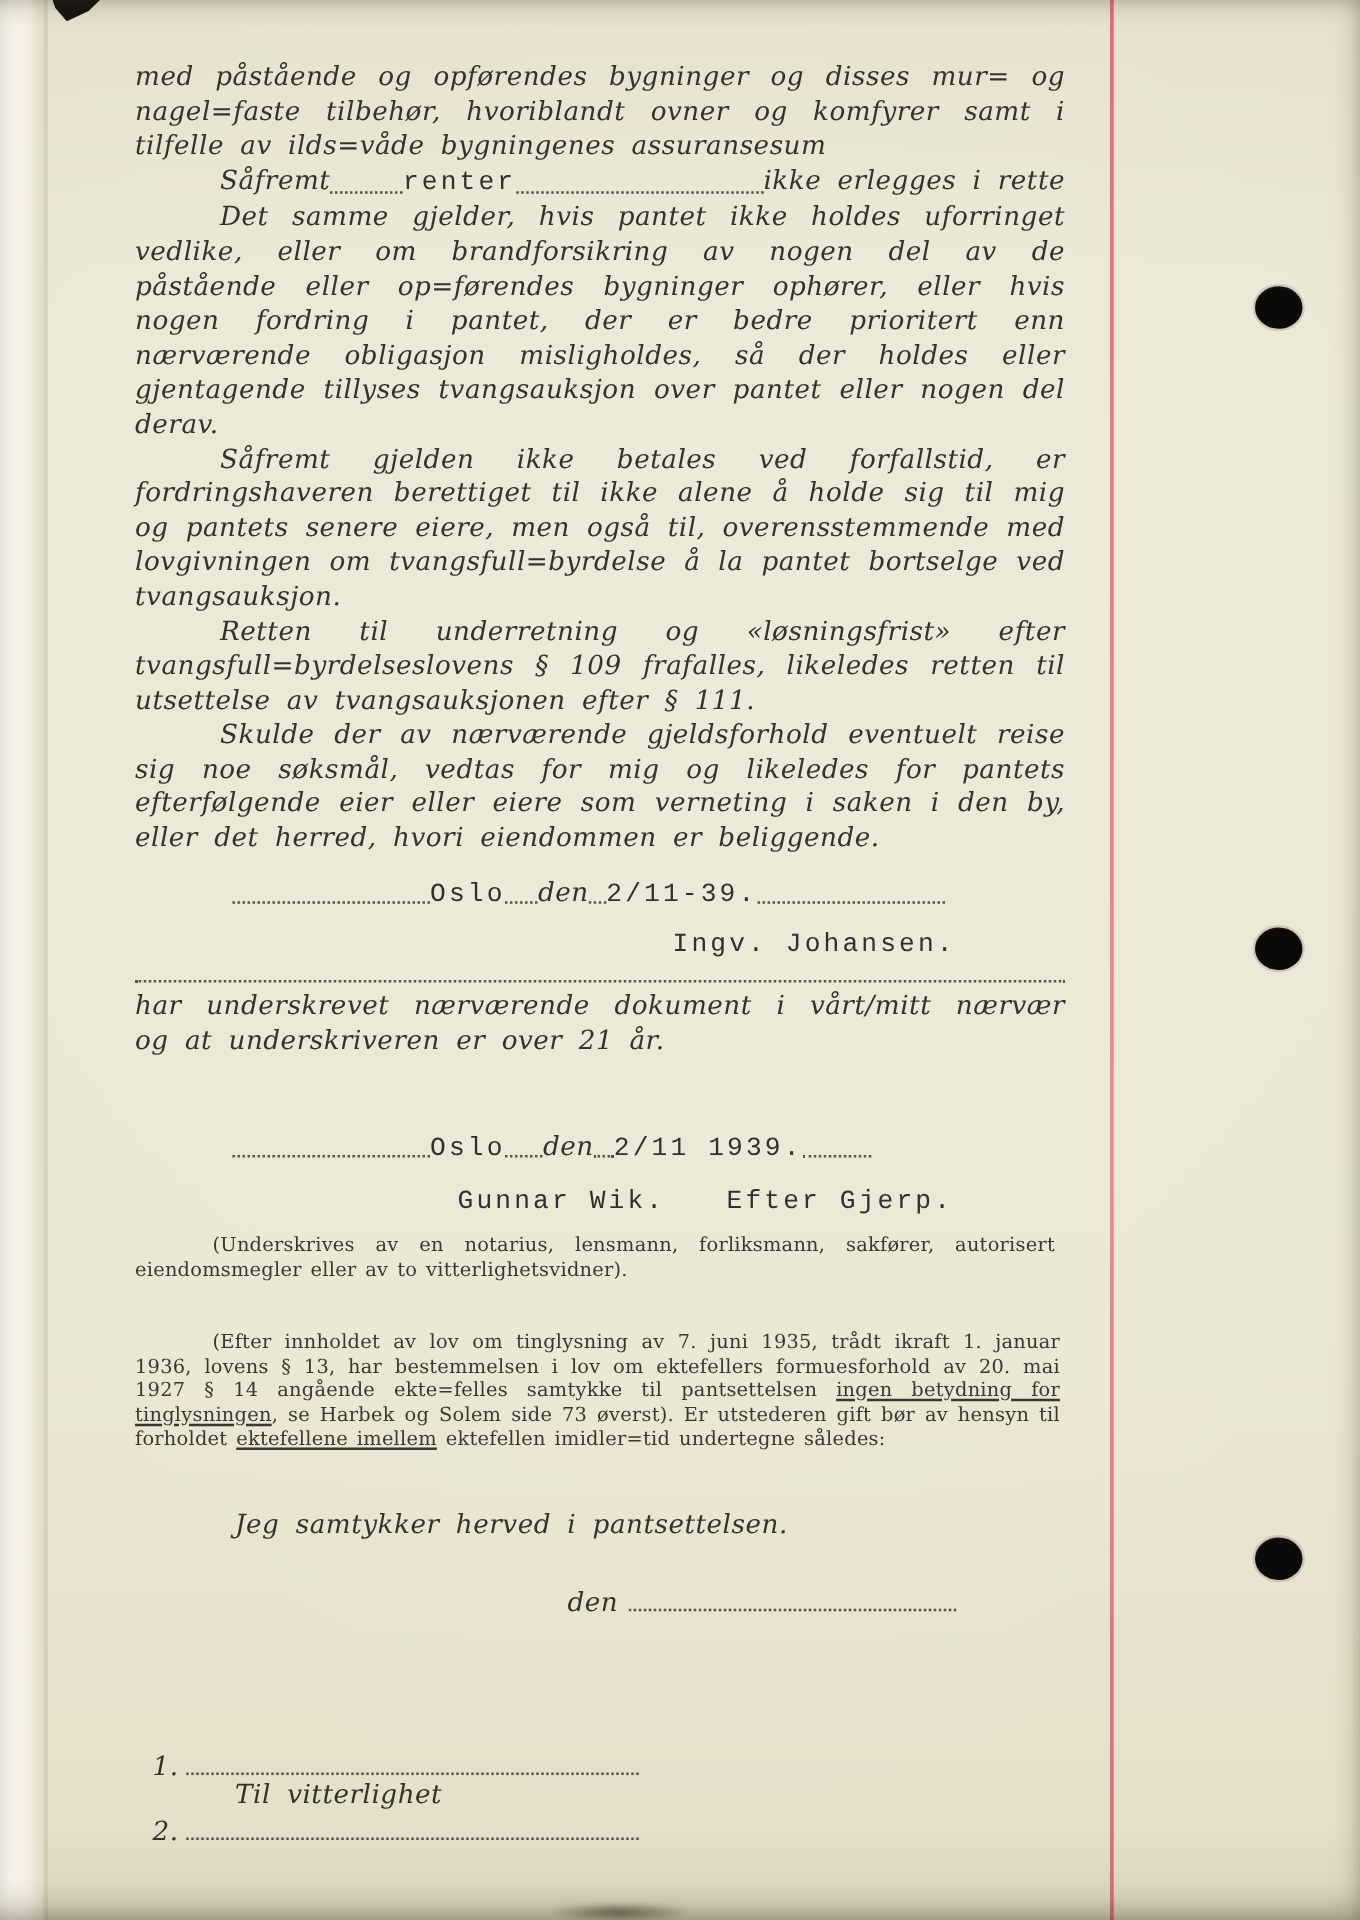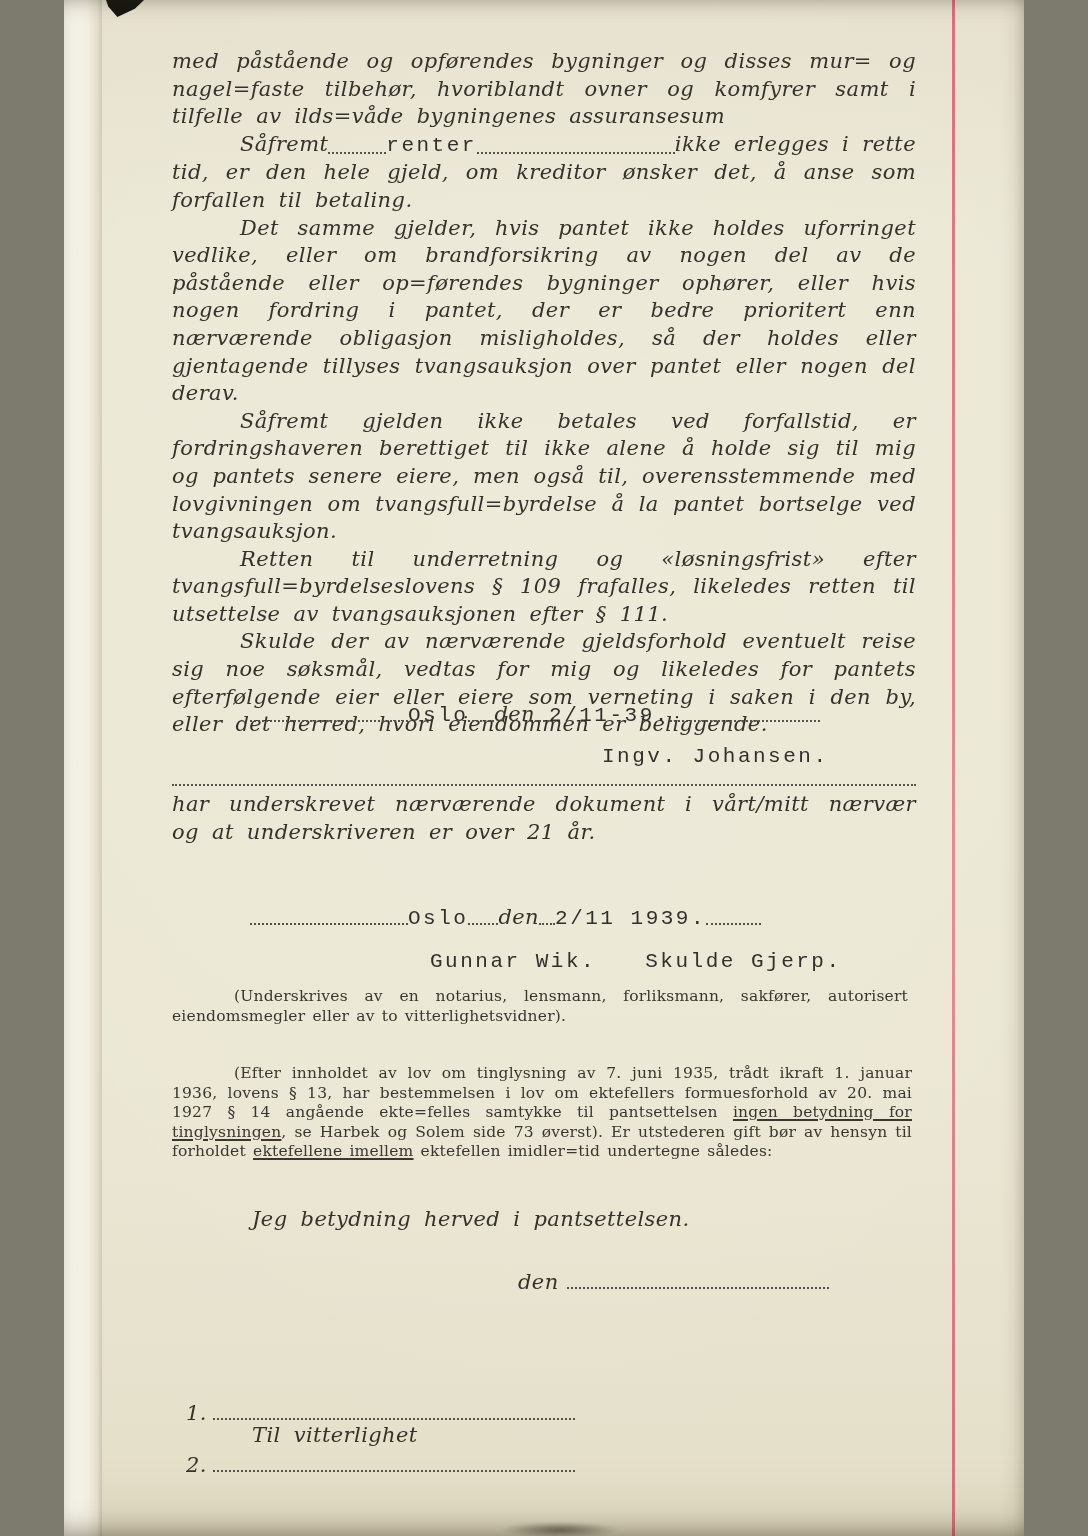--- a/index.html
+++ b/index.html
@@ -1,19 +1,19 @@
 <!DOCTYPE html>
 <html lang="no"><head>
 <meta charset="utf-8">
 <style>
   * { margin:0; padding:0; box-sizing:border-box; }
   html, body { background:#7d7a6e; }
   .scan {
     position:relative;
-    width:960px; height:1536px;
+    width:1088px; height:1536px;
     margin:0 auto;
     overflow:hidden;
     background:
       radial-gradient(ellipse 120% 95% at 50% 42%, rgba(255,255,255,0.10), rgba(0,0,0,0) 60%),
       linear-gradient(180deg, #e6e1ce 0%, #ece8d6 15%, #ebe7d4 70%, #e5e0ca 95%, #d9d3bb 100%);
     font-family:"DejaVu Serif", serif;
   }
   .vignette {
     position:absolute; inset:0; pointer-events:none; z-index:9;
     box-shadow:
@@ -100,21 +100,20 @@
 
     <div class="block" style="top:48px">
       <p class="body-text">med påstående og opførendes bygninger og disses mur= og nagel=faste tilbehør, hvoriblandt ovner og komfyrer samt i tilfelle av ilds=våde bygningenes assuransesum</p>
       <div class="body-text fline">
         <span class="lead-indent">Såfremt</span>
         <span class="dfill" style="width:58px"></span>
         <span class="tw">renter</span>
         <span class="dfill grow"></span>
         <span class="nowrap">ikke erlegges i rette</span>
       </div>
-      <p class="body-text">tid, er den hele gjeld, om kreditor ønsker det, å anse som forfallen til betaling.</p>
       <p class="body-text indent">Det samme gjelder, hvis pantet ikke holdes uforringet vedlike, eller om brandforsikring av nogen del av de påstående eller op=førendes bygninger ophører, eller hvis nogen fordring i pantet, der er bedre prioritert enn nærværende obligasjon misligholdes, så der holdes eller gjentagende tillyses tvangsauksjon over pantet eller nogen del derav.</p>
       <p class="body-text indent">Såfremt gjelden ikke betales ved forfallstid, er fordringshaveren berettiget til ikke alene å holde sig til mig og pantets senere eiere, men også til, overensstemmende med lovgivningen om tvangsfull=byrdelse å la pantet bortselge ved tvangsauksjon.</p>
       <p class="body-text indent">Retten til underretning og «løsningsfrist» efter tvangsfull=byrdelseslovens § 109 frafalles, likeledes retten til utsettelse av tvangsauksjonen efter § 111.</p>
       <p class="body-text indent">Skulde der av nærværende gjeldsforhold eventuelt reise sig noe søksmål, vedtas for mig og likeledes for pantets efterfølgende eier eller eiere som verneting i saken i den by, eller det herred, hvori eiendommen er beliggende.</p>
     </div>
 
     <div class="block fline" style="top:702px">
       <span class="dfill" style="margin-left:78px;width:158px"></span>
       <span class="tw">Oslo</span>
       <span class="dfill" style="width:26px"></span>
@@ -140,33 +139,33 @@
       <span class="tw">Oslo</span>
       <span class="dfill" style="width:30px"></span>
       <span class="it-label">den</span>
       <span class="dfill" style="width:16px"></span>
       <span class="tw">2/11 1939.</span>
       <span class="dfill" style="width:55px"></span>
     </div>
 
     <div class="block" style="top:950px">
       <span class="tw" style="margin-left:258px">Gunnar Wik.</span>
-      <span class="tw" style="margin-left:44px">Skulde Gjerp.</span>
+      <span class="tw" style="margin-left:44px">Efter Gjerp.</span>
     </div>
 
     <div class="block" style="top:987px;width:736px">
       <p class="small-note">(Underskrives av en notarius, lensmann, forliksmann, sakfører, autorisert eiendomsmegler eller av to vitterlighetsvidner).</p>
     </div>
 
     <div class="block" style="top:1064px;width:740px">
       <p class="small-note"><span>(Efter innholdet av lov om tinglysning av 7. juni 1935, trådt ikraft 1. januar 1936, lovens § 13, har bestemmelsen i lov om ektefellers formuesforhold av 20. mai 1927 § 14 angående ekte=felles samtykke til pantsettelsen </span><span class="ul">ingen betydning for tinglysningen</span><span>, se Harbek og Solem side 73 øverst). Er utstederen gift bør av hensyn til forholdet </span><span class="ul">ektefellene imellem</span><span> ektefellen imidler=tid undertegne således:</span></p>
     </div>
 
     <div class="block" style="top:1206px">
-      <p class="body-text ta-left" style="margin-left:80px">Jeg betydning herved i pantsettelsen.</p>
+      <p class="body-text ta-left" style="margin-left:80px">Jeg samtykker herved i pantsettelsen.</p>
     </div>
 
     <div class="block fline" style="top:1270px">
       <span class="it-label" style="margin-left:346px">den</span>
       <span class="dfill" style="width:262px;margin-left:8px"></span>
     </div>
 
     <div class="block" style="top:1422px">
       <p class="body-text ta-left" style="margin-left:80px">Til vitterlighet</p>
     </div>

